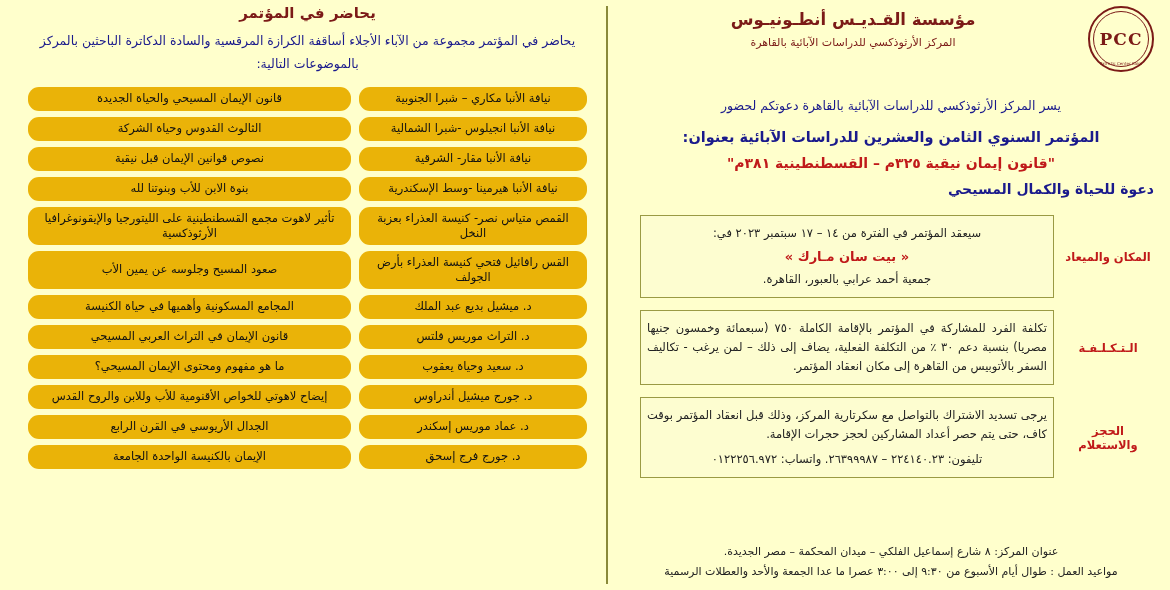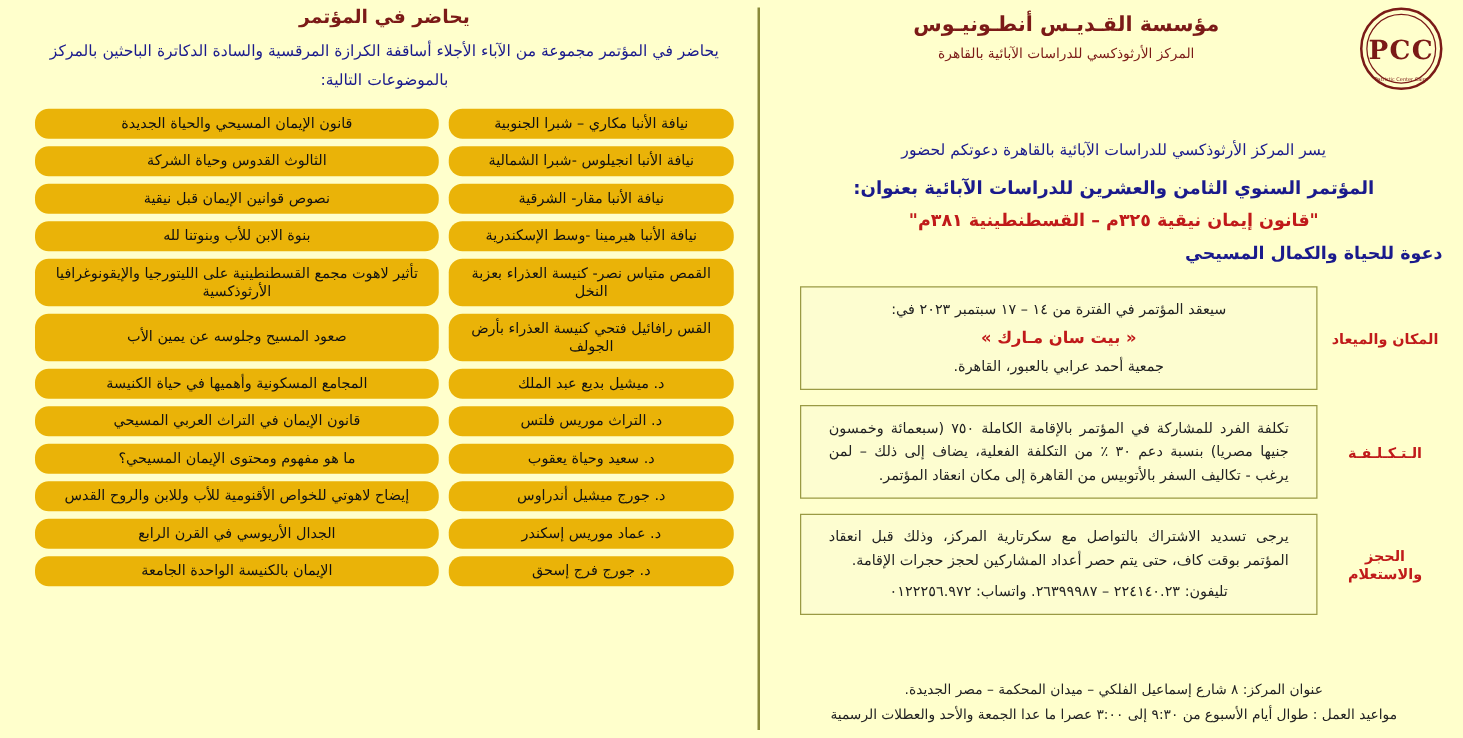--- a/index.html
+++ b/index.html
@@ -59,21 +59,21 @@
     flex:0 0 auto;
     background:#ffffcc;
   }
   .logo .inner{
     position:absolute;inset:3px;
     border-radius:50%;
     border:1px solid #7b1a17;
     display:flex;align-items:center;justify-content:center;
     color:#7b1a17;
     font-weight:bold;
-    font-size:21px;
+    font-size:17px;
     letter-spacing:1px;
     font-family:"DejaVu Serif", serif;
   }
   .logo .ring-text{
     position:absolute;
     left:0;right:0;bottom:4px;
     text-align:center;
     font-size:4px;
     color:#7b1a17;
   }
@@ -90,21 +90,21 @@
   }
   .org-title2{
     color:#7b1a17;
     font-size:11px;
     margin-top:7px;
   }
   .invite-line{
     text-align:center;
     color:#1a1a8c;
     font-size:12.5px;
-    margin-top:40px;
+    margin-top:26px;
   }
   .conf-title{
     text-align:center;
     color:#1a1a8c;
     font-weight:bold;
     font-size:14.5px;
     margin-top:16px;
   }
   .conf-sub{
     text-align:center;
@@ -142,21 +142,21 @@
     display:flex;
     align-items:center;
     justify-content:center;
     text-align:center;
     letter-spacing:1px;
   }
   .info-box{
     flex:1;
     border:1px solid #9a9a44;
     background:#fdfdd0;
-    padding:8px 22px;
+    padding:8px 6px;
     font-size:11.5px;
     line-height:1.65;
     color:#222;
     text-align:justify;
     margin-left:12px;
   }
   .info-box.center{text-align:center;}
   .place-name{
     color:#c01a1a;
     font-weight:bold;

